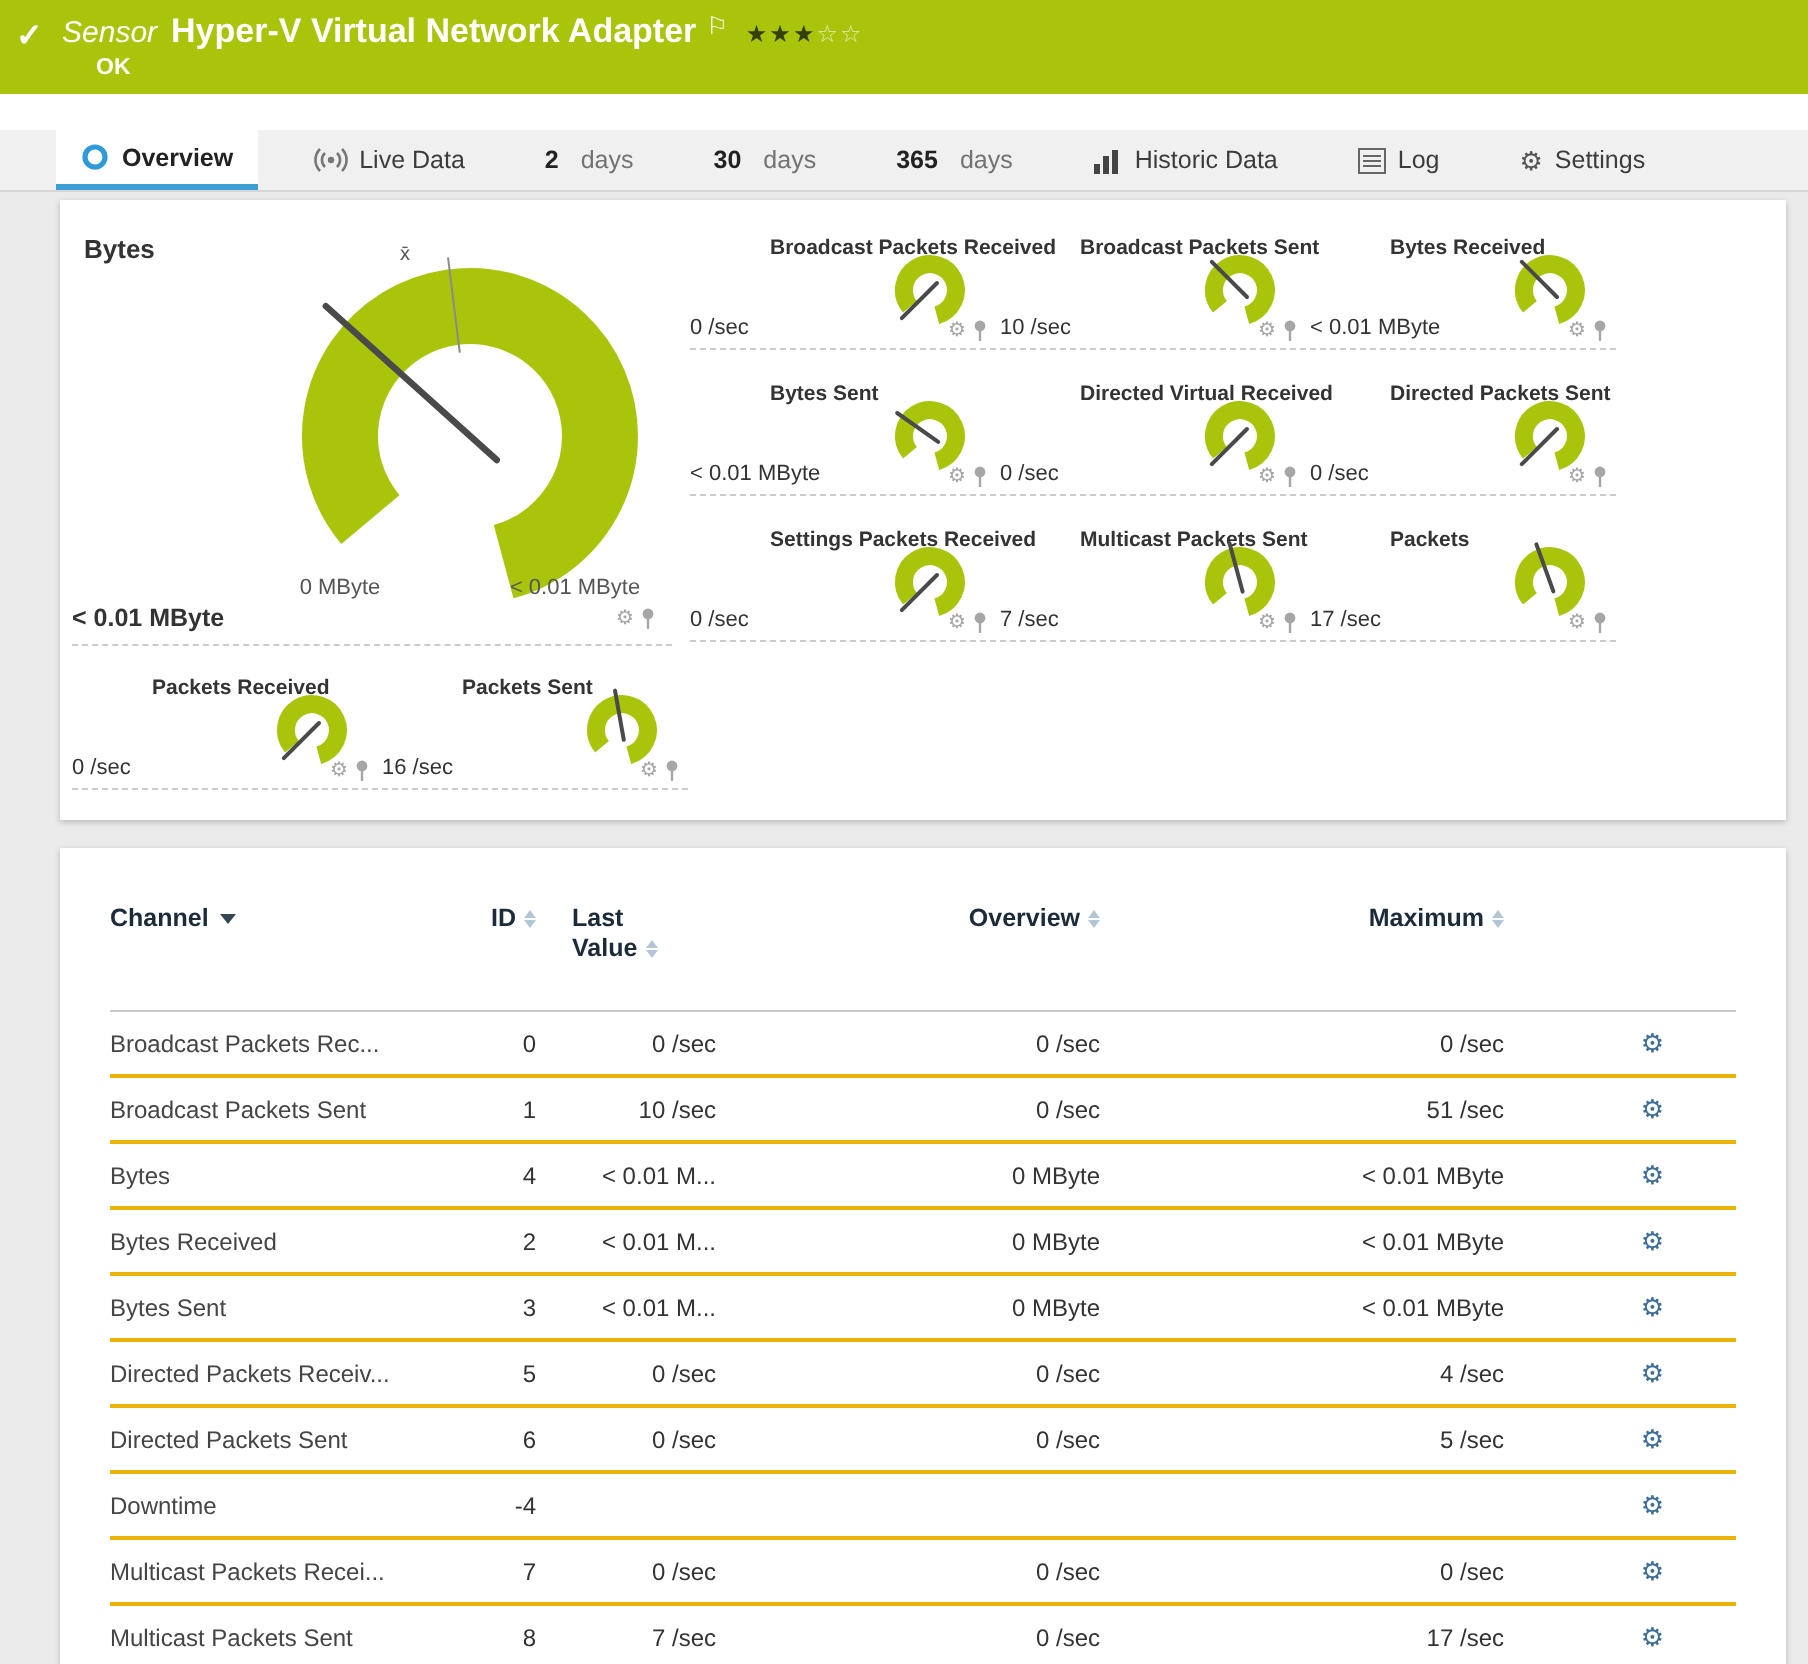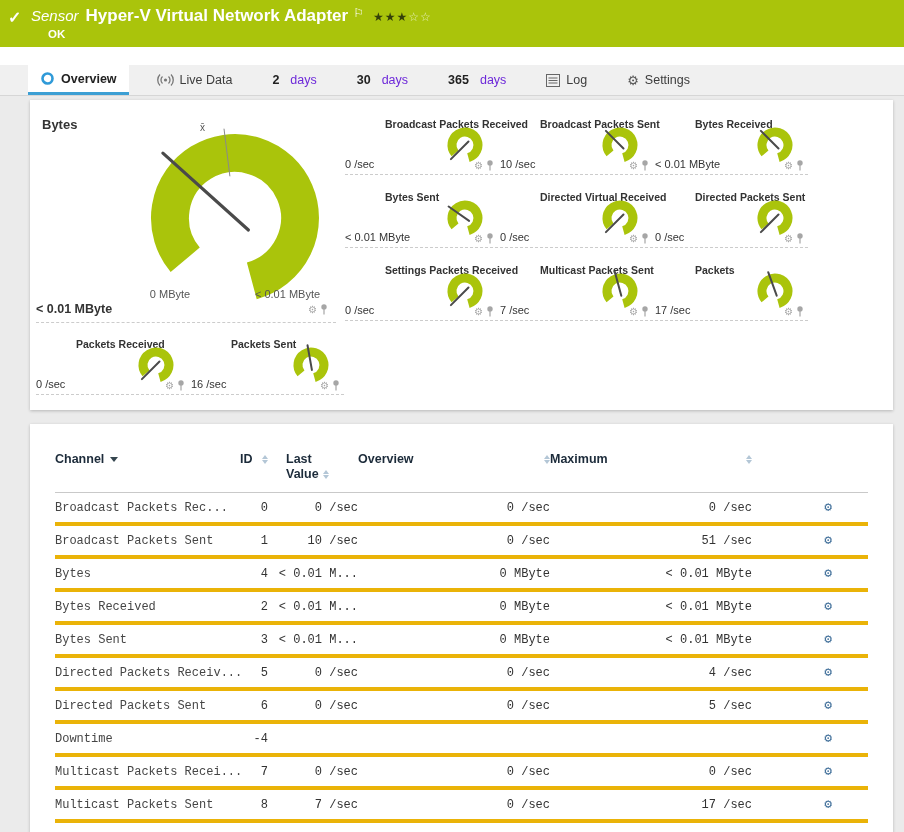--- a/index.html
+++ b/index.html
@@ -19,21 +19,21 @@
   .status-ok{position:absolute;left:48px;top:28px;font-size:11.5px;font-weight:bold;}
 
   
   .gapstrip{height:18px;background:#ffffff;}
   .tabbar{height:31px;background:#f0f0f0;border-bottom:1px solid #d6d6d6;display:flex;
           align-items:stretch;padding-left:28px;gap:16px;}
   .tab{display:flex;align-items:center;gap:6px;padding:0 12px;font-size:12.5px;color:#3c3c3c;
        cursor:pointer;white-space:nowrap;}
   .tab.active{background:#fff;border-bottom:3px solid #3c9fd4;font-weight:bold;color:#222;}
   .daynum{font-weight:bold;color:#222;margin-right:5px;}
-  .days{color:#6d28d9;}
+  .days{color:#737373;}
   .tabicon{flex:0 0 auto;}
   .gear-glyph{font-size:13px;color:#555;font-style:normal;}
 
   
   .panel{position:absolute;left:30px;width:863px;background:#fff;
          box-shadow:0 1px 3px rgba(0,0,0,.22);}
   .gauge-panel{top:100px;height:310px;}
   .table-panel{top:424px;height:480px;padding:28px 25px 0 25px;}
 
   
@@ -55,36 +55,36 @@
   .sg-title{position:absolute;left:0;top:2px;font-size:10.5px;font-weight:bold;color:#333;white-space:nowrap;margin-left:40px;}
   .sg-dial{position:absolute;right:12px;top:8px;line-height:0;}
   .sg-value{position:absolute;left:0;top:42px;font-size:11px;color:#333;}
   .sg-iconrow{position:absolute;right:6px;top:44px;display:flex;gap:3px;align-items:center;}
   .sg-underline{position:absolute;left:0;right:2px;top:58px;border-top:1px dashed #ccc;}
   .mini-gear{font-size:10px;color:#a6a6a6;line-height:1;cursor:pointer;}
   .pin{cursor:pointer;}
 
   
   .thead,.trow{display:grid;grid-template-columns:185px 28px 90px 192px 202px 1fr;}
-  .thead{align-items:start;padding-bottom:10px;border-bottom:1px solid #c9c9c9;
+  .thead{align-items:start;padding-bottom:23px;border-bottom:1px solid #c9c9c9;
          color:#1c2b3a;font-size:12.5px;font-weight:bold;}
   .th{display:flex;align-items:center;cursor:pointer;}
   .th-channel{justify-content:flex-start;}
-  .th-id,.th-min,.th-max{justify-content:space-between;}
+  .th-id,.th-min,.th-max{justify-content:flex-end;}
   .th-last{justify-content:center;}
   .th-last-inner{width:54px;line-height:15px;}
   .sort-desc{display:inline-block;margin-left:6px;width:0;height:0;
              border-left:4px solid transparent;border-right:4px solid transparent;
              border-top:5px solid #35464f;}
   .sort-both{display:inline-flex;flex-direction:column;gap:1px;margin-left:4px;vertical-align:middle;}
   .tri-up{width:0;height:0;border-left:3.5px solid transparent;border-right:3.5px solid transparent;
           border-bottom:4.5px solid #b3c6d6;display:block;}
   .tri-down{width:0;height:0;border-left:3.5px solid transparent;border-right:3.5px solid transparent;
             border-top:4.5px solid #b3c6d6;display:block;}
-  .trow{height:33px;align-items:center;border-bottom:4px solid #eab308;font-size:12px;font-family:Liberation Mono, monospace;}
+  .trow{height:33px;align-items:center;border-bottom:2px solid #eab308;font-size:12px;}
   .td-channel{color:#454545;white-space:nowrap;}
   .td-num{text-align:right;color:#333;}
   .td-gear{text-align:right;padding-right:36px;color:#3f6e99;font-size:13px;cursor:pointer;line-height:1;}
 </style>
 </head>
 <body>
 
 <header class="topbar">
   <span class="check">✓</span>
   <div class="title-line">
@@ -119,20 +119,28 @@
     <span class="daynum">2</span>
       <span class="days">days</span>
   </div>
   <div class="tab">
     <span class="daynum">30</span>
       <span class="days">days</span>
   </div>
   <div class="tab">
     <span class="daynum">365</span>
       <span class="days">days</span>
+  </div>
+  <div class="tab">
+    <svg class="tabicon" width="15" height="13" viewBox="0 0 15 13">
+        <rect x="1" y="8" width="3" height="5" fill="#444"></rect>
+        <rect x="5.5" y="4" width="3" height="9" fill="#444"></rect>
+        <rect x="10" y="1" width="3" height="12" fill="#444"></rect>
+      </svg>
+    <span>Historic Data</span>
   </div>
   <div class="tab">
     <svg class="tabicon" width="14" height="13" viewBox="0 0 14 13">
         <rect x="0.5" y="0.5" width="13" height="12" fill="none" stroke="#666"></rect>
         <line x1="2.5" y1="4" x2="11.5" y2="4" stroke="#666"></line>
         <line x1="2.5" y1="6.5" x2="11.5" y2="6.5" stroke="#666"></line>
         <line x1="2.5" y1="9" x2="11.5" y2="9" stroke="#666"></line>
       </svg>
     <span>Log</span>
   </div>

